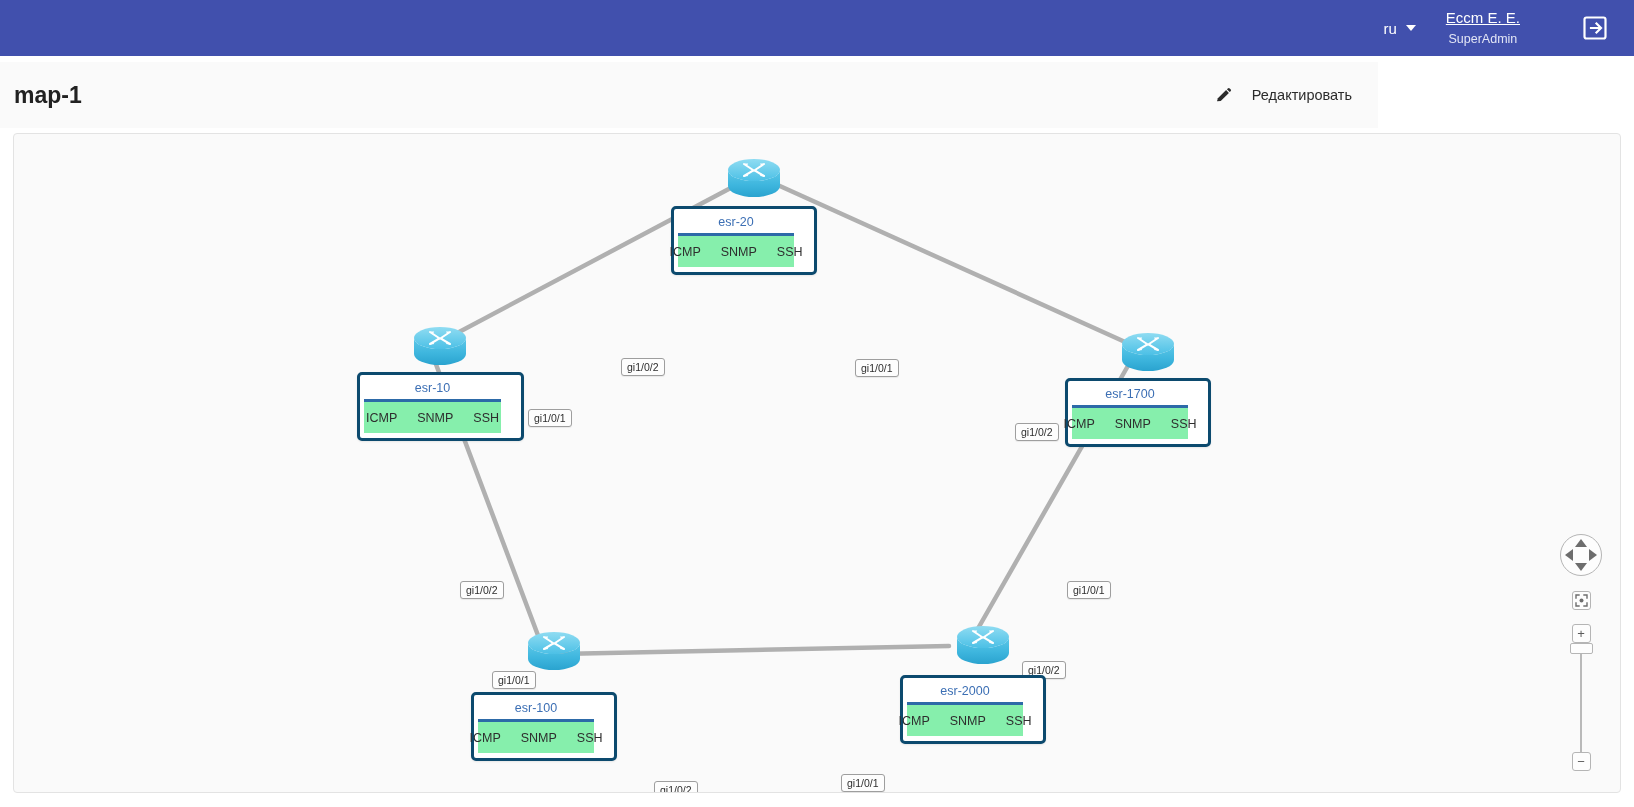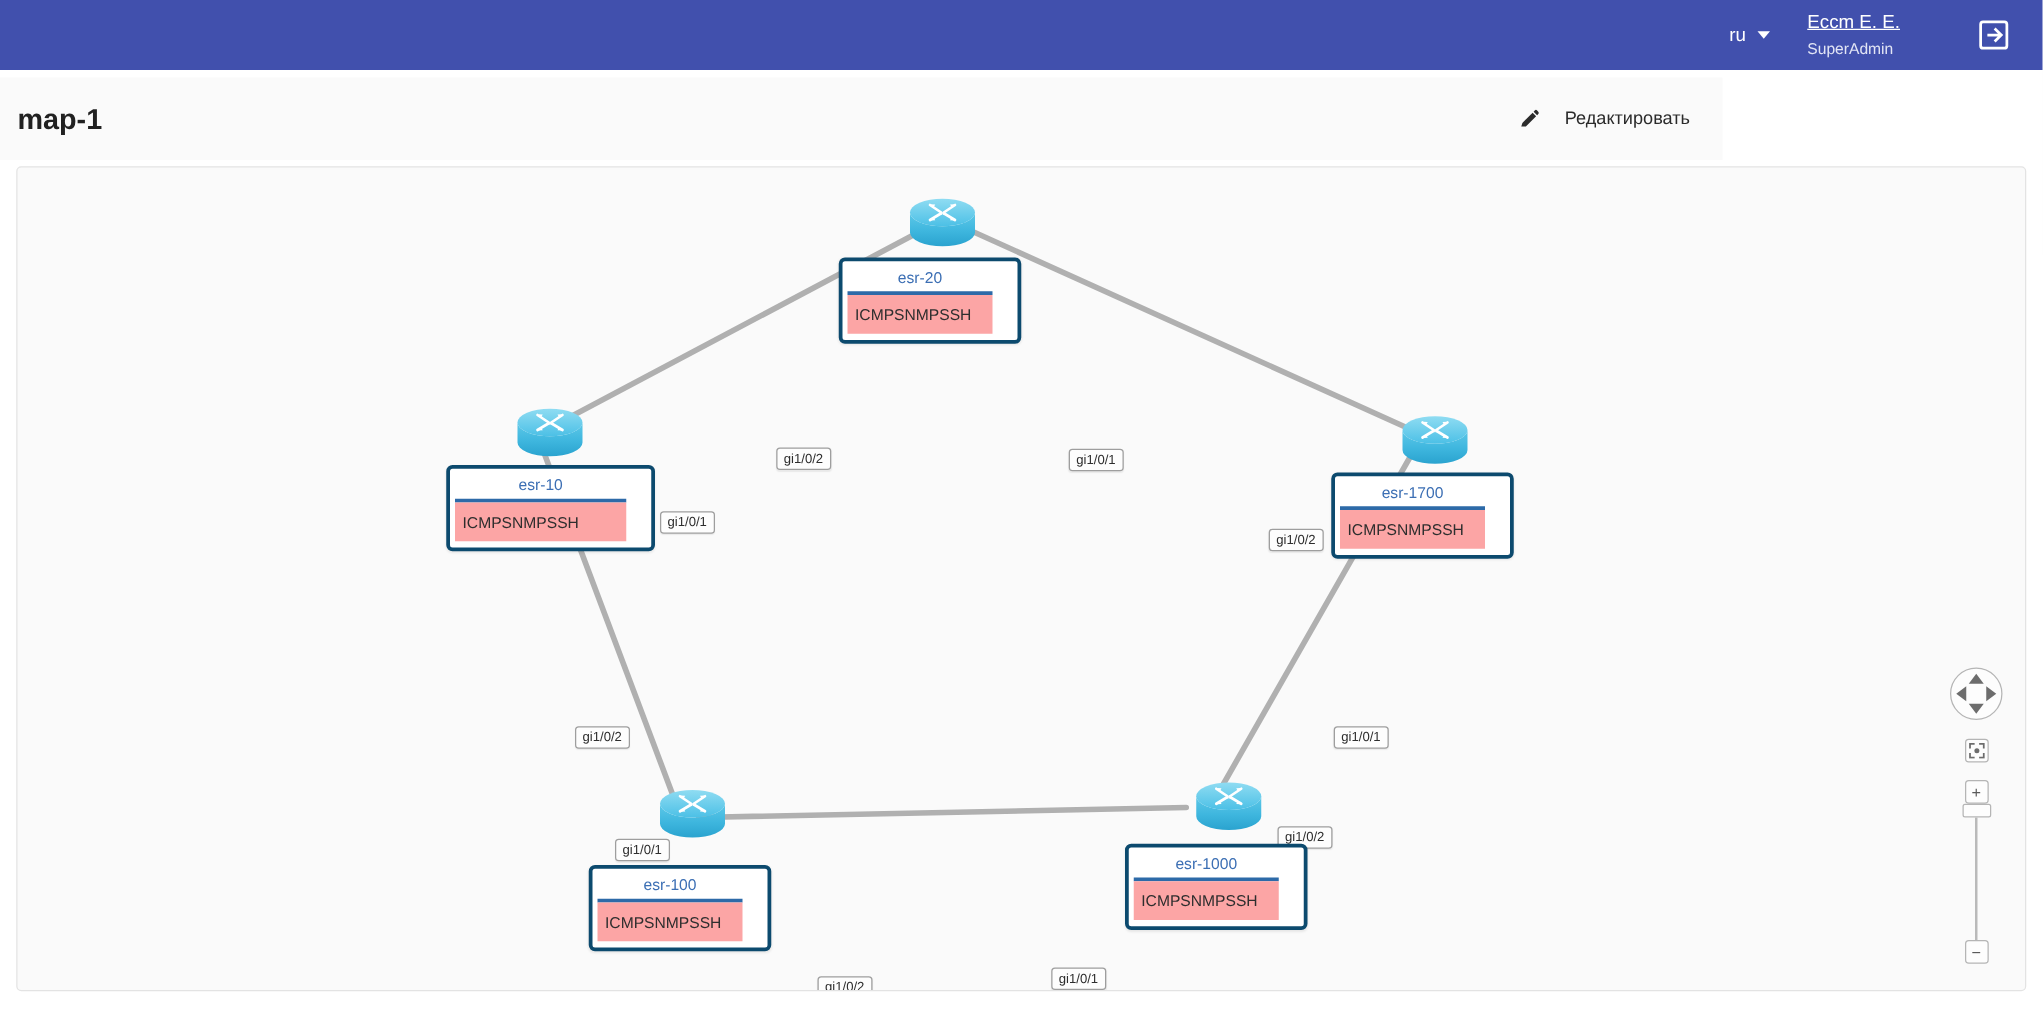--- a/index.html
+++ b/index.html
@@ -22,21 +22,21 @@
     color: #ffffff; font-size: 15px;
     margin-right: 30px; cursor: pointer;
   }
   .caret {
     width: 0; height: 0;
     border-left: 5px solid transparent;
     border-right: 5px solid transparent;
     border-top: 6px solid #ffffff;
   }
   .user-block {
-    display: flex; flex-direction: column; align-items: flex-start;
+    display: flex; flex-direction: column; align-items: center;
     margin-right: 62px;
   }
   .user-name {
     color: #ffffff; font-size: 15px;
     text-decoration: underline; cursor: pointer;
     line-height: 18px;
   }
   .user-role {
     color: #e2e5f5; font-size: 12.5px;
     line-height: 18px; margin-top: 3px;
@@ -113,23 +113,23 @@
     cursor: pointer;
   }
   .node-name {
     text-align: center;
     font-size: 12.5px; color: #3c6fb4;
     line-height: 18px;
     padding-bottom: 2px;
   }
   .node-divider { height: 3px; background: #2d6aa8; }
   .node-services {
-    background: #fca5a5;
-    display: flex; align-items: center; justify-content: flex-start;
-    height: 31px; padding: 0 6px;
+    background: #86efac;
+    display: flex; align-items: center; justify-content: center;
+    height: 31px; padding: 0 6px; gap: 20px;
   }
   .svc {
     font-size: 12.5px; color: #2e2e2e;
     white-space: nowrap;
   }
 
   
   .nav-controls {
     position: absolute; right: 18px; top: 400px;
     display: flex; flex-direction: column; align-items: center;
@@ -416,21 +416,21 @@
     <g fill="#ffffff">
       <path d="M27.3 13.2 l-2.6 2.1 l3.2 0.5 z"></path>
       <path d="M28.9 13.2 l2.6 2.1 l-3.2 0.5 z"></path>
       <path d="M18.6 7.4 l3.6 0.2 l-1.5 2.6 z"></path>
       <path d="M37.6 7.4 l-3.6 0.2 l1.5 2.6 z"></path>
       <path d="M18.6 20.4 l3.6 -0.3 l-1.4 -2.5 z"></path>
       <path d="M37.6 20.4 l-3.6 -0.3 l1.4 -2.5 z"></path>
     </g>
   </svg></div>
         <div class="node-card" style="left: 886px; top: 541px; width: 146px;">
-          <div class="node-name">esr-1000</div>
+          <div class="node-name">esr-2000</div>
           <div class="node-divider"></div>
           <div class="node-services">
             <span class="svc">ICMP</span>
             <span class="svc">SNMP</span>
             <span class="svc">SSH</span>
           </div>
         </div>
       </div>
 
   </div>

